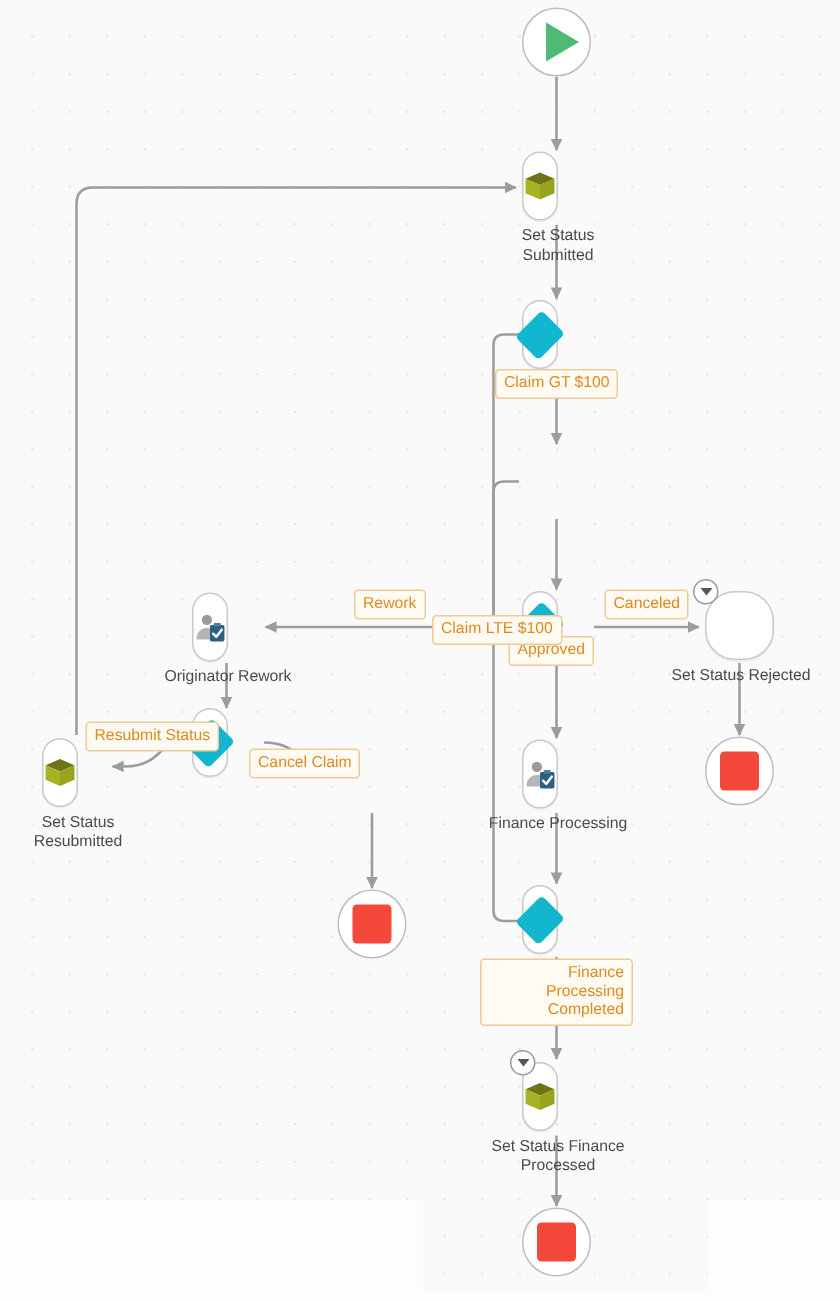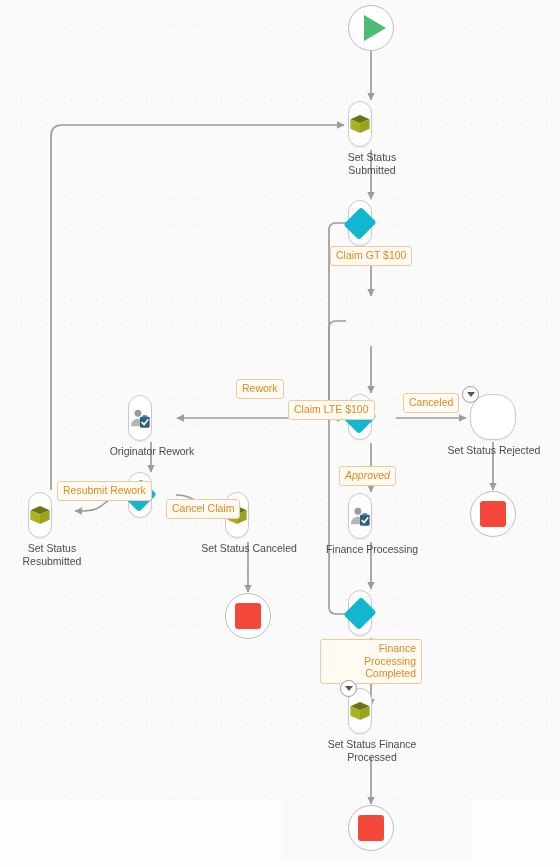--- a/index.html
+++ b/index.html
@@ -213,60 +213,52 @@
 
   <div class="node" style="left:348px; top:200px;">
     <span class="diamond"></span>
   </div>
   <div class="edge-label" style="left:330px; top:246px;">Claim GT $100</div>
 
 
   <div class="node" style="left:348px; top:394px;">
     <span class="diamond"></span>
   </div>
-  <div class="edge-label" style="left:339px; top:466px;font-style:italic;">Approved</div>
-  <div class="edge-label" style="left:288px; top:400px;">Claim LTE $100</div>
-  <div class="edge-label" style="left:236px; top:379px;">Rework</div>
+  <div class="edge-label" style="left:339px; top:424px;">Approved</div>
+  <div class="edge-label" style="left:288px; top:410px;">Claim LTE $100</div>
+  <div class="edge-label" style="left:236px; top:393px;">Rework</div>
   <div class="edge-label" style="left:403px; top:393px;">Canceled</div>
 
   <div class="node" style="left:128px; top:395px;">
     <svg class="usertask" viewBox="0 0 32 32">
       <circle cx="13" cy="9" r="5" fill="#9b9b9b"></circle>
       <path d="M3,28 C3,20 8,17 13,17 C18,17 23,20 23,28 Z" fill="#b5b5b5"></path>
       <rect x="16" y="14" width="14" height="16" rx="1.6" fill="#2e5f7e"></rect>
       <rect x="19.5" y="12" width="7" height="3.4" rx="1" fill="#4b7f9e"></rect>
       <path d="M19,22.5 L22,25.6 L27.4,18.6" stroke="#ffffff" stroke-width="2.4" fill="none" stroke-linecap="round" stroke-linejoin="round"></path>
     </svg>
     <span class="node-label">Originator Rework</span>
   </div>
 
   <div class="node" style="left:128px; top:472px;">
     <span class="diamond"></span>
   </div>
-  <div class="edge-label" style="left:57px; top:481px;">Resubmit Rework</div>
+  <div class="edge-label" style="left:57px; top:481px;">Resubmit Status</div>
   <div class="edge-label" style="left:166px; top:481px;margin-top:18px;">Cancel Claim</div>
 
   <div class="node" style="left:28px; top:492px;">
     <svg class="cube" viewBox="0 0 32 32">
       <polygon points="16,3 30,9 16,15 2,9" fill="#6c7414"></polygon>
       <polygon points="2,9 16,15 16,29 2,23" fill="#a8b324"></polygon>
       <polygon points="30,9 16,15 16,29 30,23" fill="#99a31f"></polygon>
     </svg>
     <span class="node-label">Set Status
 Resubmitted</span>
   </div>
 
-  <div class="node" style="left:225px; top:492px;">
-    <svg class="cube" viewBox="0 0 32 32">
-      <polygon points="16,3 30,9 16,15 2,9" fill="#6c7414"></polygon>
-      <polygon points="2,9 16,15 16,29 2,23" fill="#a8b324"></polygon>
-      <polygon points="30,9 16,15 16,29 30,23" fill="#99a31f"></polygon>
-    </svg>
-    <span class="node-label">Set Status Canceled</span>
-  </div>
 
   <div class="node round" style="left:225px; top:593px;">
     <span class="stop"></span>
   </div>
 
   <div class="node" style="left:470px; top:394px;padding-left:44px;">
     <span class="stack"></span>
     <span class="badge">
         <i></i>
       </span>
@@ -292,21 +284,21 @@
     </svg>
     <span class="node-label">Finance Processing</span>
   </div>
 
   <div class="node" style="left:348px; top:590px;">
     <span class="diamond"></span>
   </div>
   <div class="edge-label" style="left:320px; top:639px; width:102px;">Finance Processing
 Completed</div>
 
-  <div class="node" style="left:348px; top:688px;align-items:center;">
+  <div class="node" style="left:348px; top:708px;align-items:center;">
     <span class="stack"></span>
     <span class="badge">
         <i></i>
       </span>
     <svg class="cube" viewBox="0 0 32 32">
       <polygon points="16,3 30,9 16,15 2,9" fill="#6c7414"></polygon>
       <polygon points="2,9 16,15 16,29 2,23" fill="#a8b324"></polygon>
       <polygon points="30,9 16,15 16,29 30,23" fill="#99a31f"></polygon>
     </svg>
     <span class="node-label">Set Status Finance

